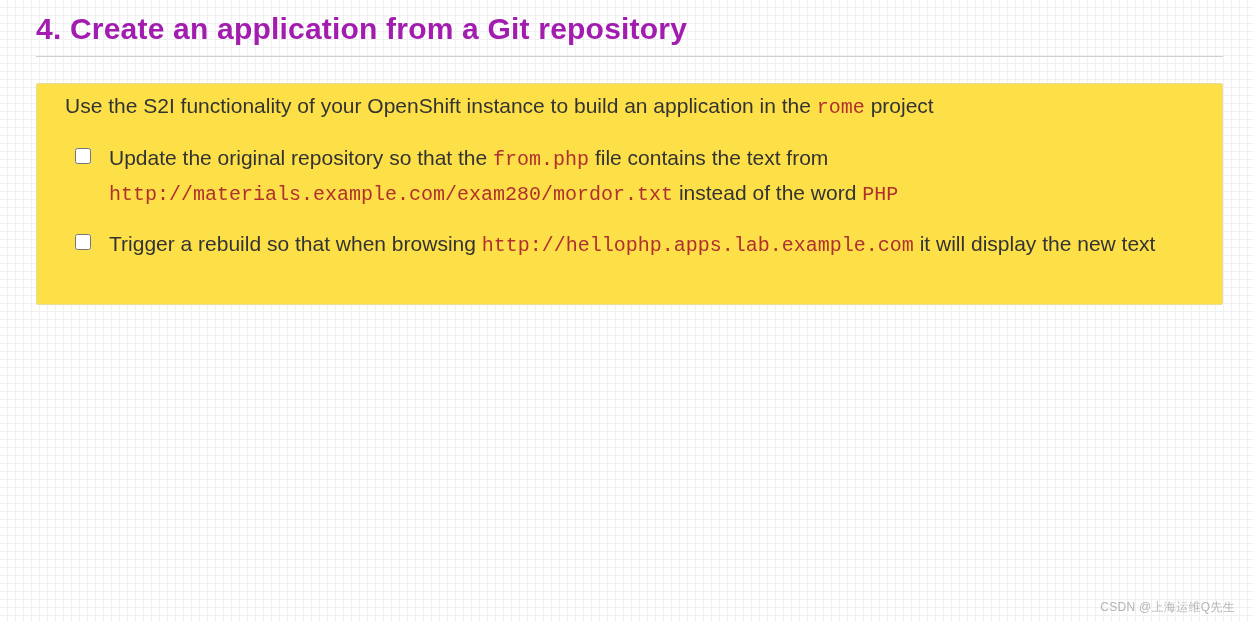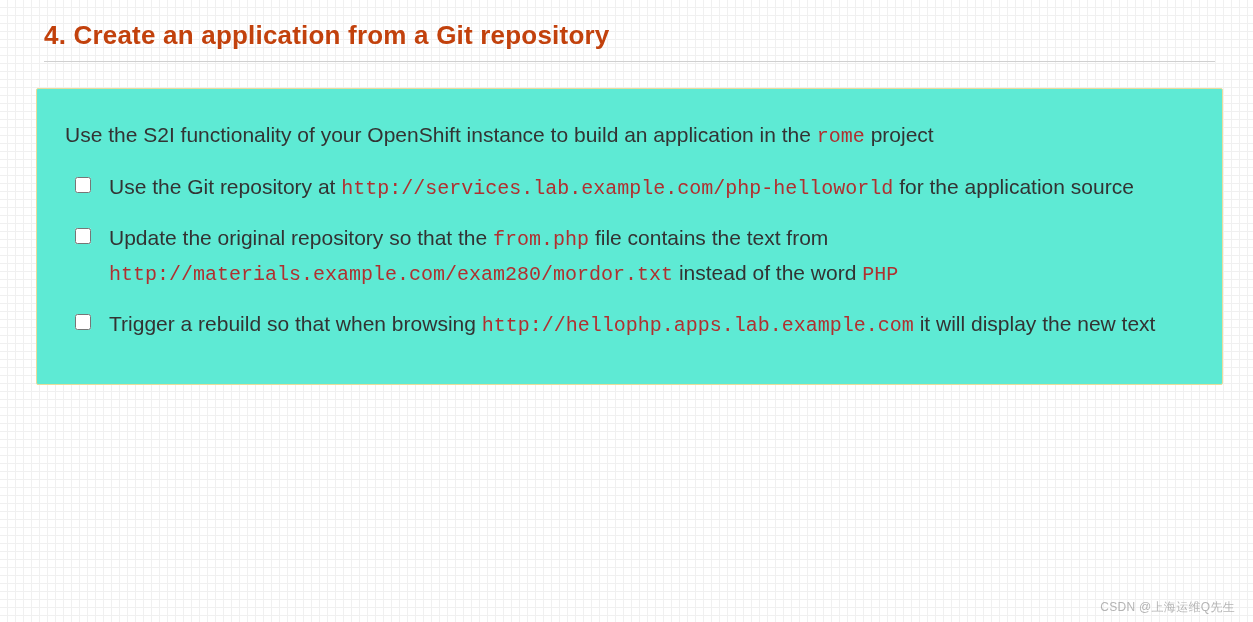--- a/index.html
+++ b/index.html
@@ -16,34 +16,34 @@
     width: 1253px;
     height: 622px;
     box-sizing: border-box;
     overflow: hidden;
     position: relative;
   }
   .page {
     padding: 0 30px 10px 36px;
   }
   h1.title {
-    font-size: 26px;
+    font-size: 30px;
     font-weight: 700;
-    color: #c2410c;
-    margin: 8px;
+    color: #a21caf;
+    margin: 0;
     padding: 12px 0 10px 0;
     border-bottom: 1px solid #d0d0d0;
     letter-spacing: .2px;
   }
   .panel {
     margin-top: 26px;
-    background: #5eead4;
+    background: #fde047;
     border: 1px solid #e9dd9a;
     border-radius: 2px;
-    padding: 30px 28px 26px 28px;
+    padding: 6px 28px 26px 28px;
   }
   .intro {
     font-size: 21px;
     color: #333;
     margin: 0 0 18px 0;
     line-height: 1.55;
   }
   ul.tasks {
     list-style: none;
     margin: 0;
@@ -89,21 +89,20 @@
   <h1 class="title">4. Create an application from a Git repository</h1>
 
   <div class="panel">
     <p class="intro">
       <span>Use the S2I functionality of your OpenShift instance to build an application in the </span>
       <code class="mono">rome</code>
       <span> project</span>
     </p>
 
     <ul class="tasks">
-        <li><input type="checkbox" style=""><span>Use the Git repository at <code class="mono">http://services.lab.example.com/php-helloworld</code> for the application source</span></li>
         <li><input type="checkbox" style=""></li>
         <li><input type="checkbox" style=""></li>
         <li><input type="checkbox" style=""><span>Update the original repository so that the <code class="mono">from.php</code> file contains the text from <code class="mono">http://materials.example.com/exam280/mordor.txt</code> instead of the word <code class="mono">PHP</code></span></li>
         <li><input type="checkbox" style=""><span>Trigger a rebuild so that when browsing <code class="mono">http://hellophp.apps.lab.example.com</code> it will display the new text</span></li>
       </ul>
   </div>
 </div>
 
 <div class="watermark">CSDN @上海运维Q先生</div>
 

